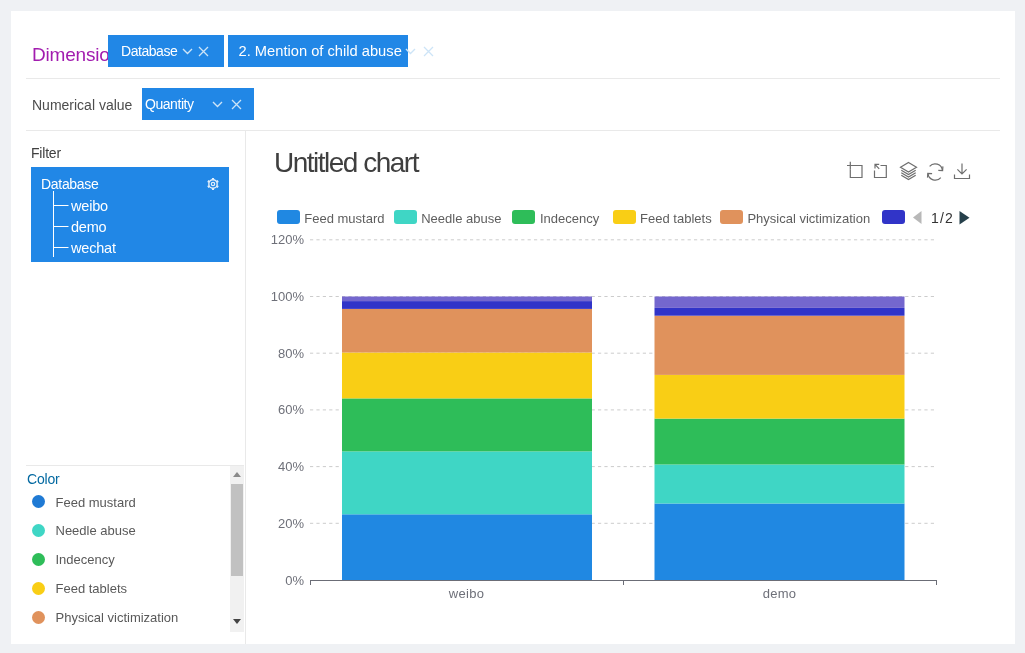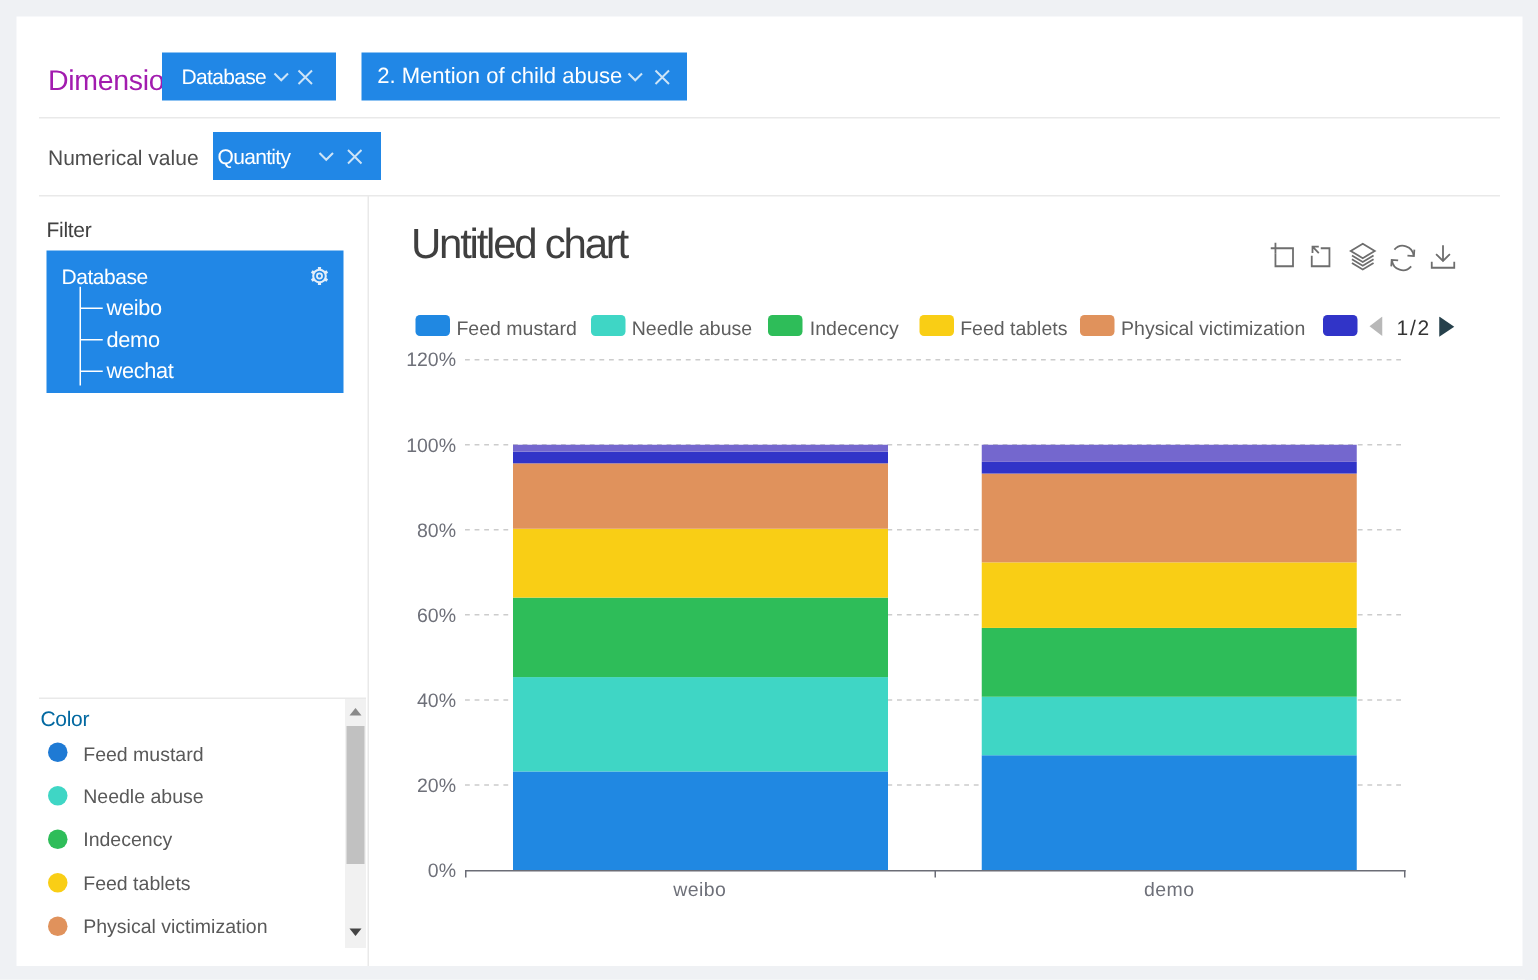--- a/index.html
+++ b/index.html
@@ -20,21 +20,21 @@
   <div class="abs lbl" style="left:21px; top:33px;">Dimension</div>
   <div class="tag" style="left:97px; top:24px; width:116px;">
     <span class="txt" style="margin-left:13px;">Database</span>
     <svg class="chev" width="11" height="7" viewBox="0 0 11 7" style="position:absolute;left:74px;top:13px;">
         <path d="M1 1 L5.5 5.5 L10 1" stroke="#cde4f7" stroke-width="1.4" fill="none"></path>
       </svg>
     <svg width="11" height="11" viewBox="0 0 11 11" style="position:absolute;left:90px;top:11px;">
         <path d="M1 1 L10 10 M10 1 L1 10" stroke="#cde4f7" stroke-width="1.3" fill="none"></path>
       </svg>
   </div>
-  <div class="tag" style="left:217px; top:24px; width:217px;margin-left:13px;">
+  <div class="tag" style="left:217px; top:24px; width:180px;">
     <span class="txt" style="margin-left:10.5px; font-size:14.7px; letter-spacing:0;">2. Mention of child abuse</span>
     <svg class="chev" width="11" height="7" viewBox="0 0 11 7" style="position:absolute;left:177px;top:13px;">
         <path d="M1 1 L5.5 5.5 L10 1" stroke="#cde4f7" stroke-width="1.4" fill="none"></path>
       </svg>
     <svg width="11" height="11" viewBox="0 0 11 11" style="position:absolute;left:195px;top:11px;">
         <path d="M1 1 L10 10 M10 1 L1 10" stroke="#cde4f7" stroke-width="1.3" fill="none"></path>
       </svg>
   </div>
   <div class="hdiv" style="left:15px; top:67px; width:974px;"></div>
 

